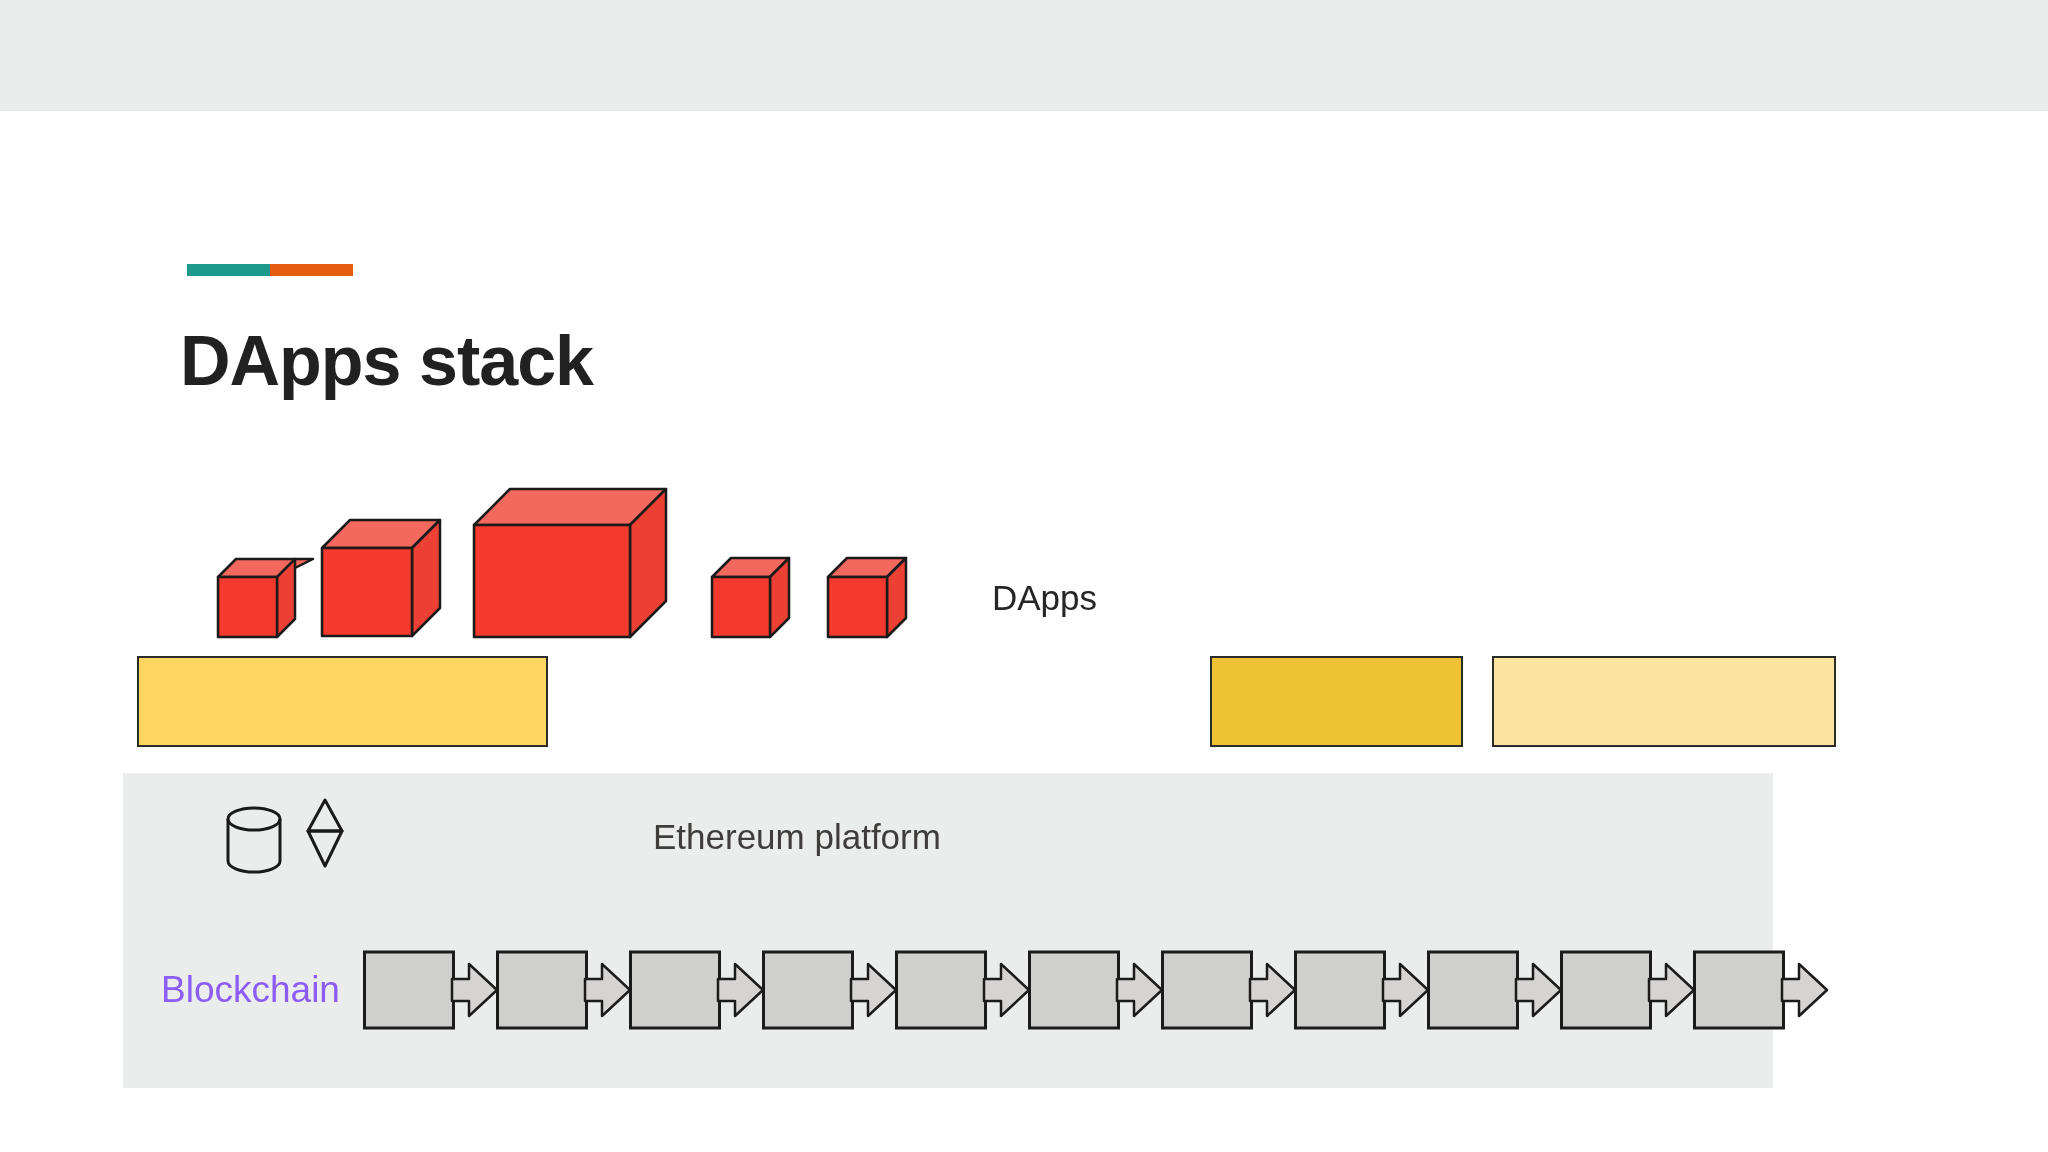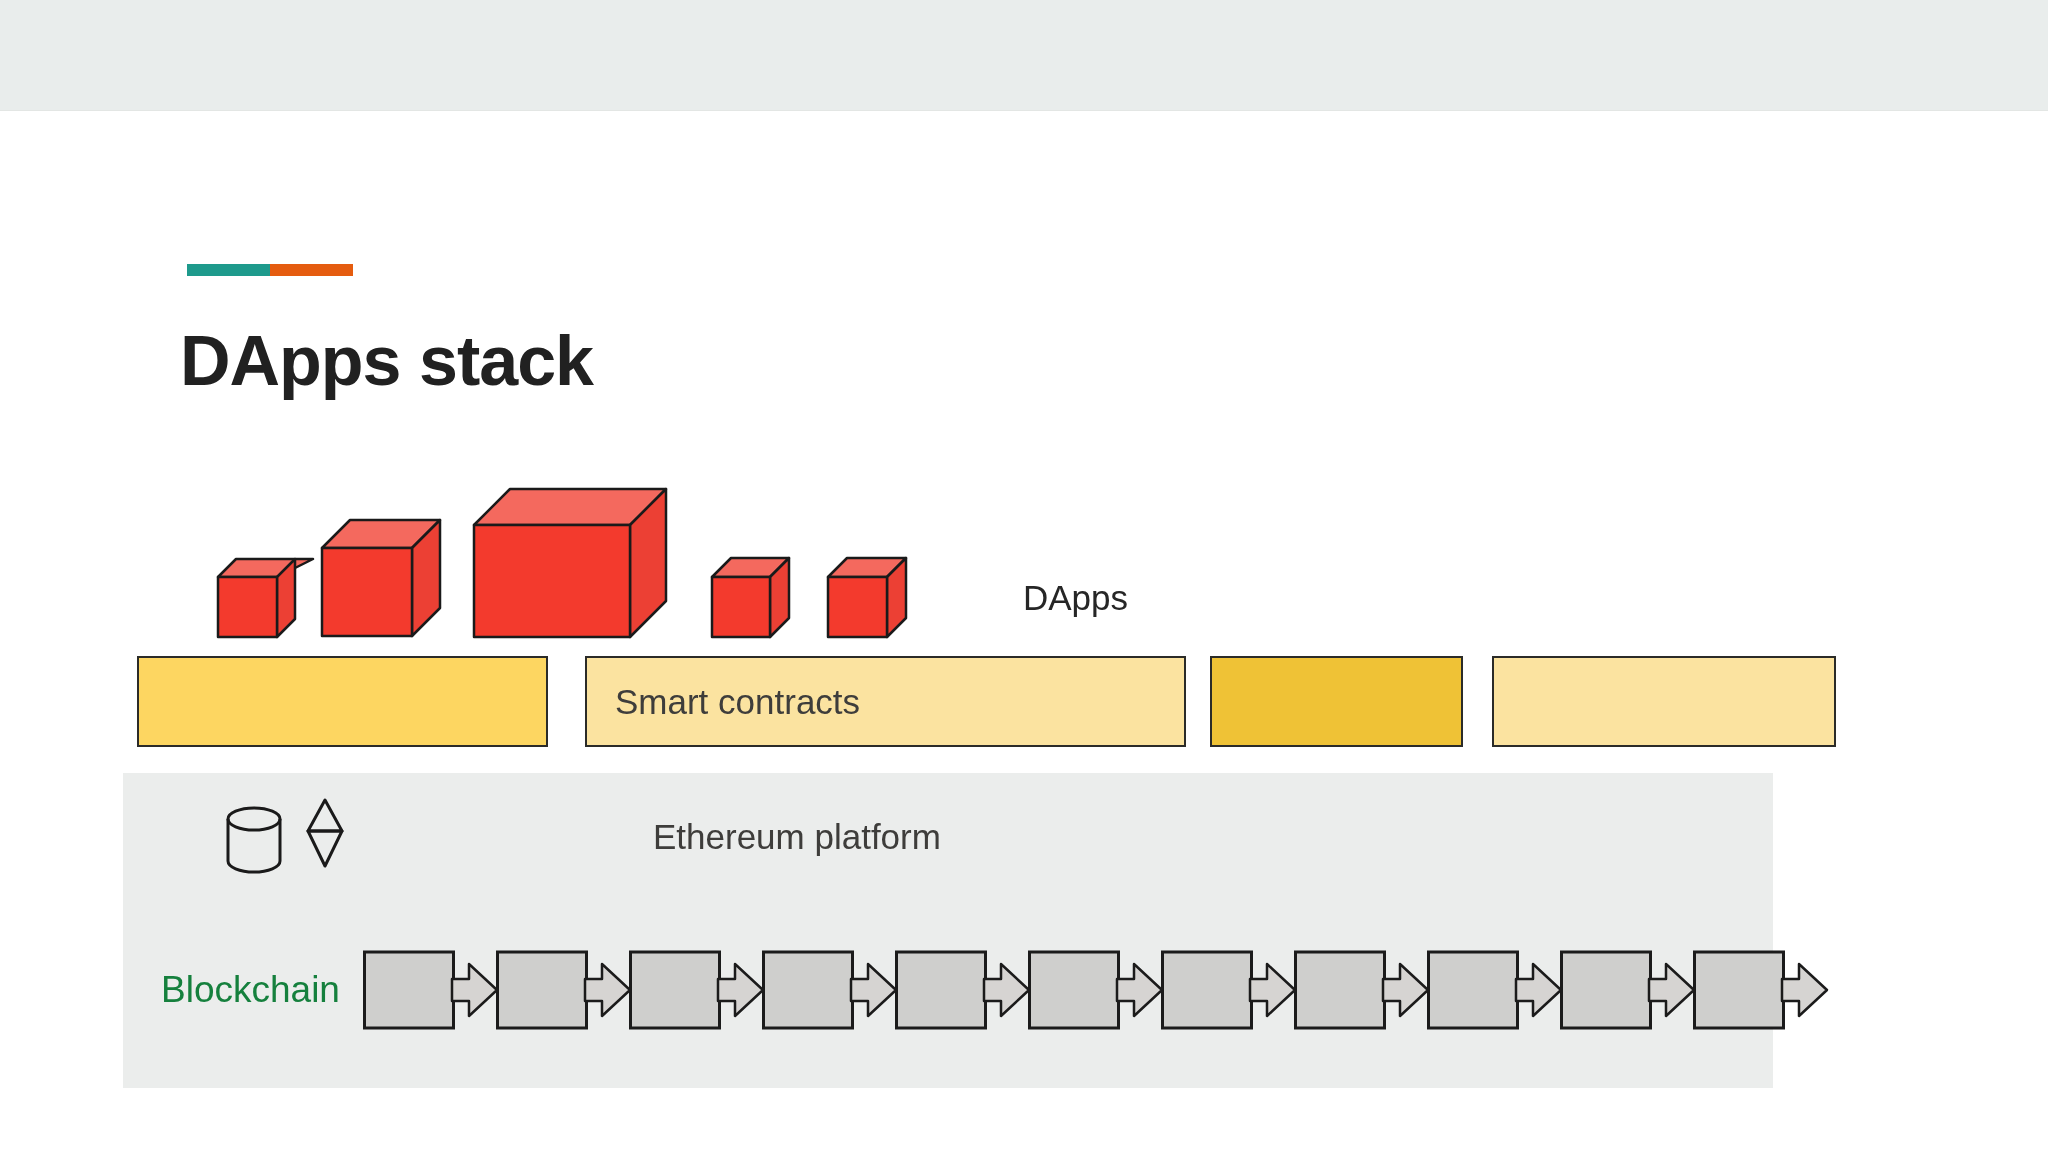--- a/index.html
+++ b/index.html
@@ -32,21 +32,21 @@
     letter-spacing:-1px; line-height:1;
   }
 
   
   #cubes-svg { left:200px; top:470px; }
   .cube-front { fill:#F33A2D; stroke:#1A1A1A; stroke-width:2.5; stroke-linejoin:round; }
   .cube-top   { fill:#F4695E; stroke:#1A1A1A; stroke-width:2.5; stroke-linejoin:round; }
   .cube-side  { fill:#EC4034; stroke:#1A1A1A; stroke-width:2.5; stroke-linejoin:round; }
 
   
-  #dapps-label { left:992px; top:578px; font-size:35px; color:#262626;margin-left:31px; }
+  #dapps-label { left:992px; top:578px; font-size:35px; color:#262626; }
 
   
   .layer-bar {
     top:656px; height:91px;
     border:2px solid #2B2B28;
     box-sizing:border-box;
     display:flex; align-items:center;
   }
   #layer-bar-1 { left:137px;  width:411px; background:#FDD661; }
   #layer-bar-2 { left:585px;  width:601px; background:#FBE3A0; }
@@ -59,21 +59,21 @@
   
   #platform-box {
     left:123px; top:773px; width:1650px; height:315px;
     background:#EBEDEC;
   }
   #database-icon { left:226px; top:806px; }
   #ethereum-diamond-icon { left:306px; top:798px; }
   .platform-icon-stroke { fill:none; stroke:#1A1A1A; stroke-width:3; stroke-linejoin:round; }
 
   #platform-label { left:637px; top:817px; font-size:35px; color:#3E3D3B;margin-left:16px; }
-  #blockchain-label { left:161px; top:969px; font-size:37px; color:#15803d; }
+  #blockchain-label { left:161px; top:969px; font-size:37px; color:#8b5cf6; }
 
   
   #blockchain-chain { left:363px; top:950px; }
   .bc-block { fill:#CFCFCD; stroke:#1B1B1B; stroke-width:3; }
   .bc-arrow { fill:#D6D4D2; stroke:#1B1B1B; stroke-width:2.5; stroke-linejoin:round; }
 </style>
 </head>
 <body>
 
 <div id="slide">
@@ -118,23 +118,20 @@
       <polygon class="cube-side" points="687,107 706,88 706,148 687,167"></polygon>
       <rect class="cube-front" x="628" y="107" width="59" height="60"></rect>
     </g>
   </svg>
 
   <div id="dapps-label" class="abs">DApps</div>
 
   <div id="layer-bar-1" class="abs layer-bar">
     <span class="bar-label"></span>
   </div>
-  <div id="layer-bar-2" class="abs layer-bar">
-    <span class="bar-label">Smart contracts</span>
-  </div>
   <div id="layer-bar-3" class="abs layer-bar">
     <span class="bar-label"></span>
   </div>
   <div id="layer-bar-4" class="abs layer-bar">
     <span class="bar-label"></span>
   </div>
 
   <div id="platform-box" class="abs"></div>
 
   <svg id="database-icon" class="abs" width="56" height="68" viewBox="0 0 56 68">

